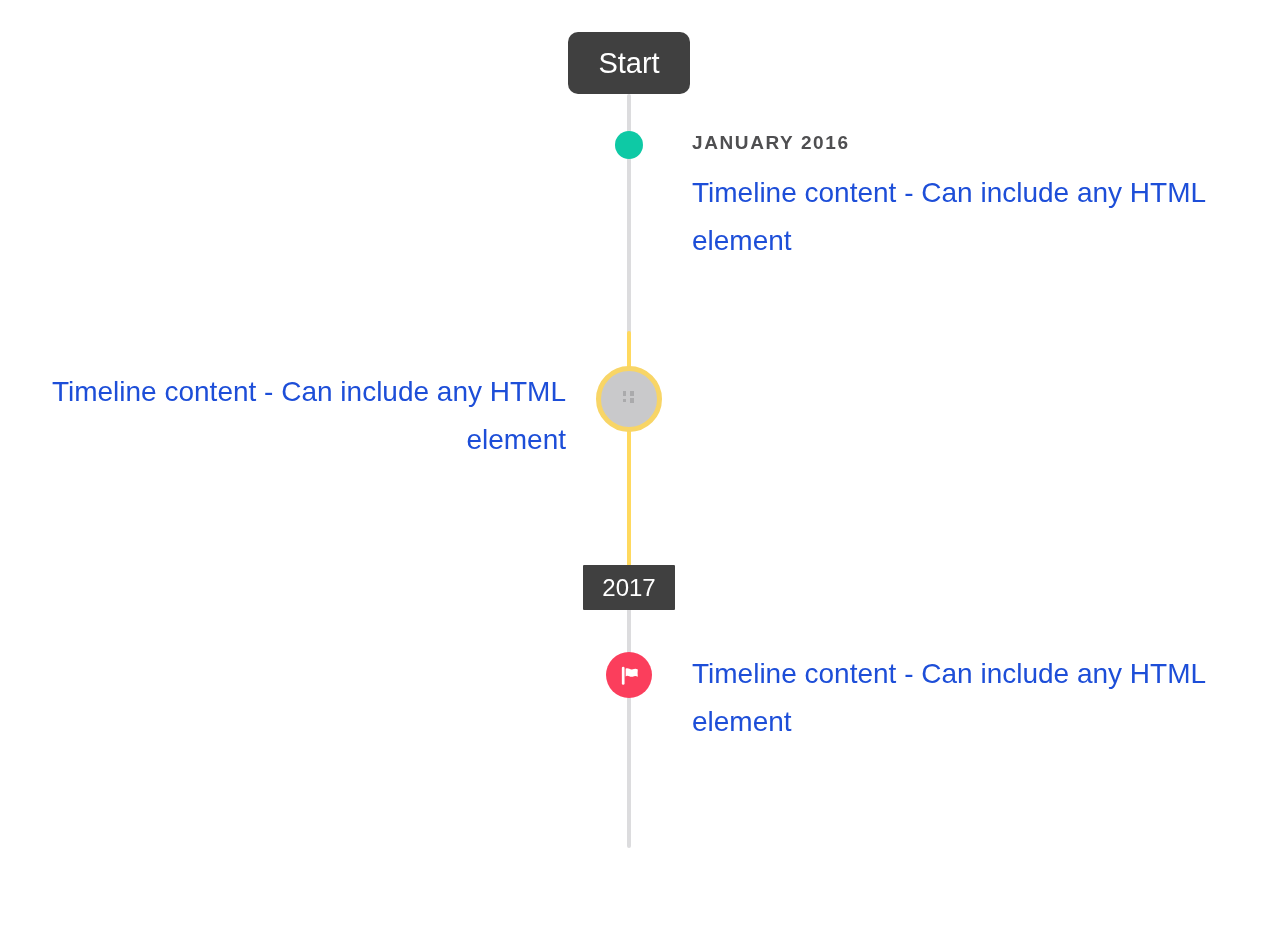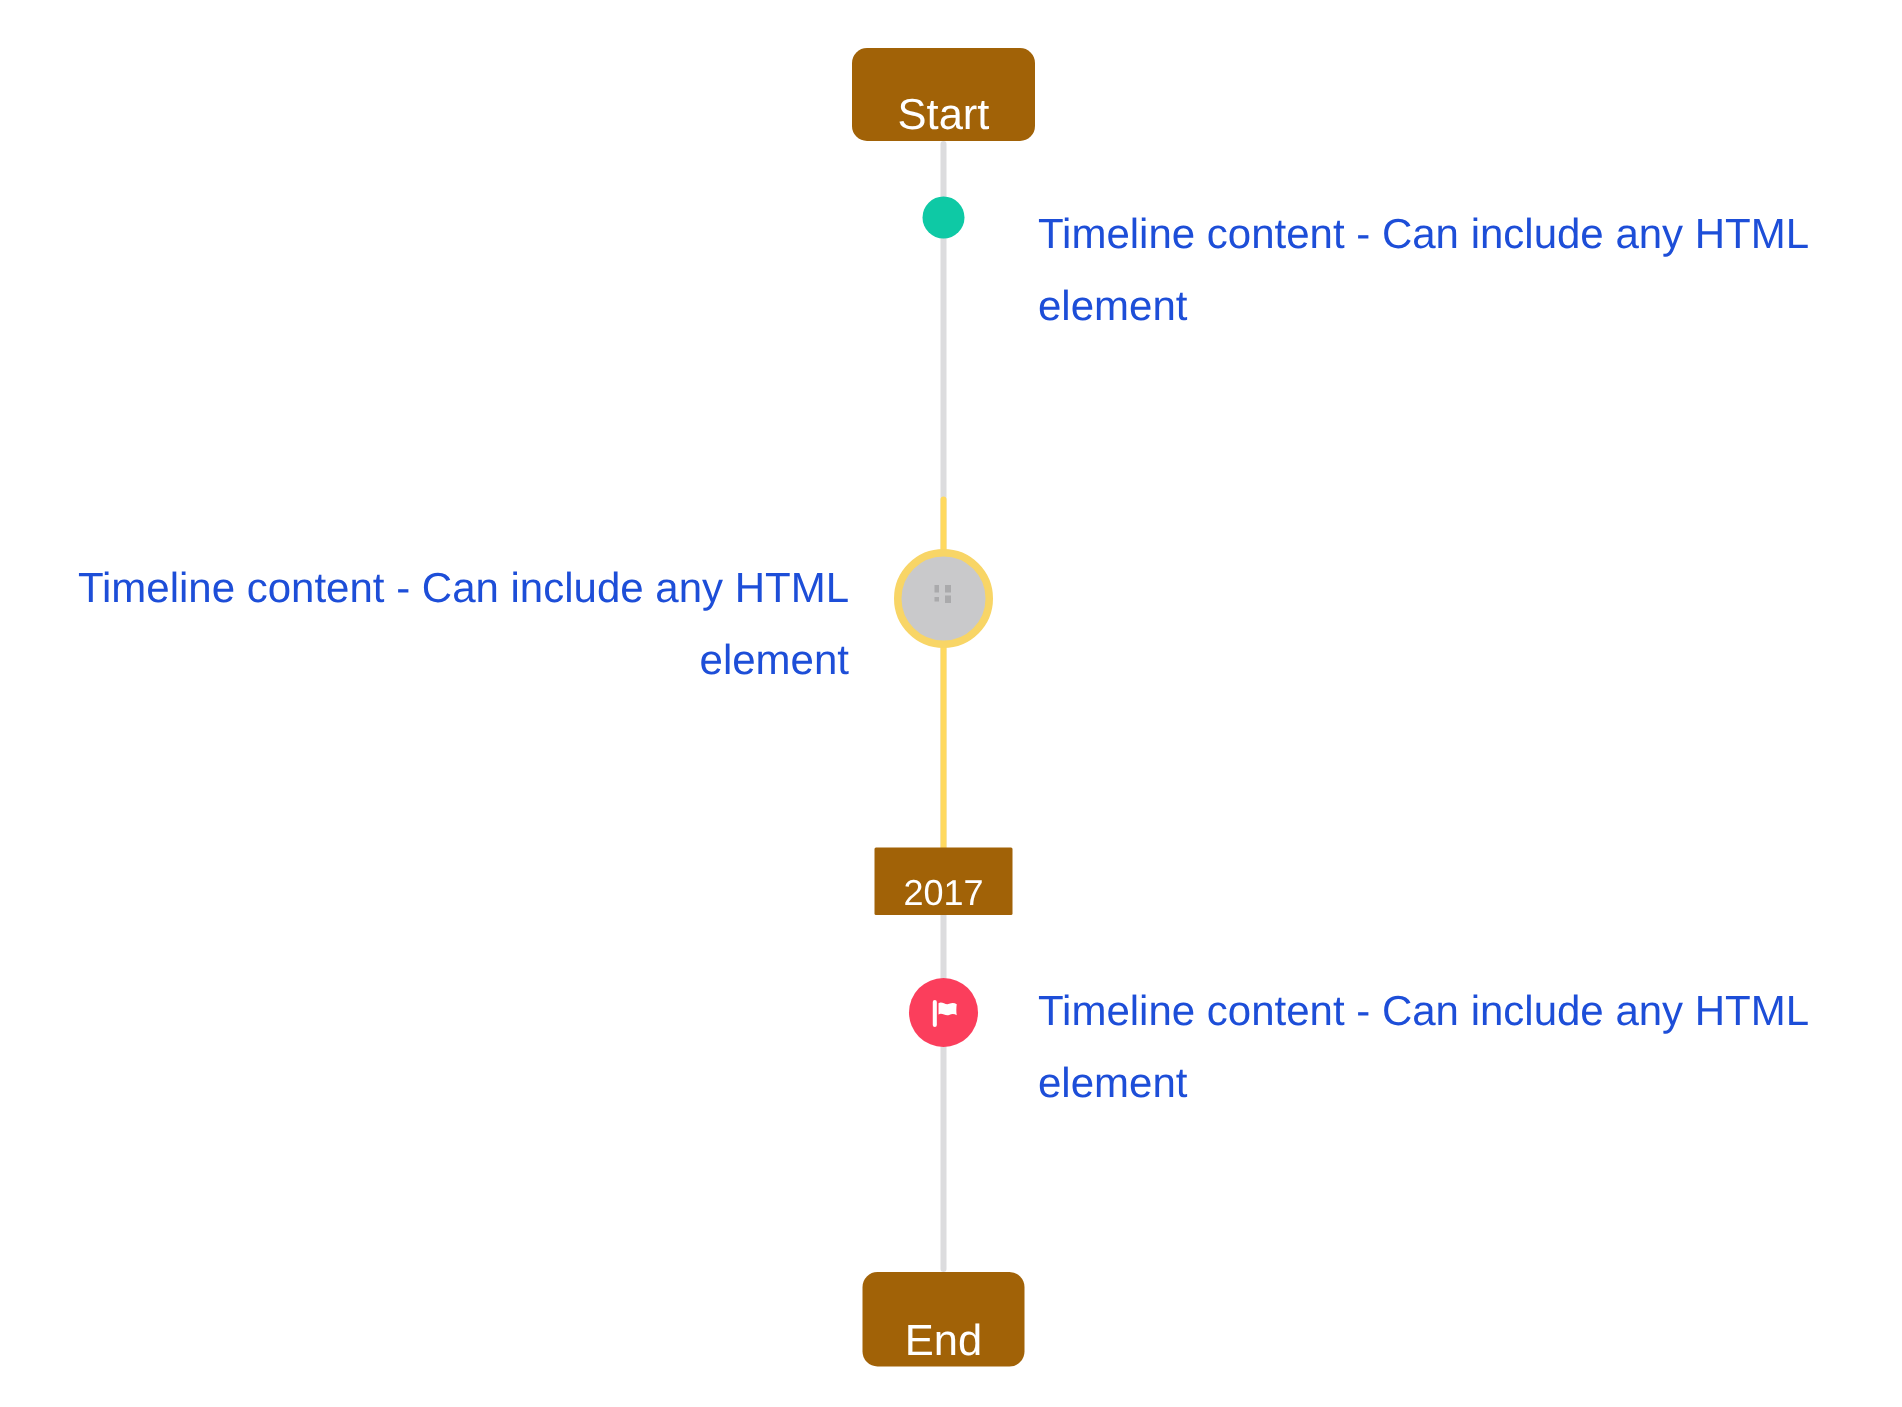--- a/index.html
+++ b/index.html
@@ -30,24 +30,24 @@
   }
   .line-yellow {
     top: 331px;
     height: 236px;
     background: #ffd95e;
   }
 
   
   .badge {
     position: absolute;
-    background: #a16207;
+    background: #404040;
     color: #ffffff;
     display: flex;
-    align-items: flex-end;
+    align-items: center;
     justify-content: center;
     border-radius: 10px;
     box-sizing: border-box;
   }
   .badge-start {
     left: 568px; top: 32px;
     width: 122px; height: 62px;
     font-size: 29px;
   }
   .badge-year {
@@ -129,20 +129,21 @@
 
   <div class="line line-gray"></div>
   <div class="line line-yellow"></div>
 
   <div class="badge badge-start">
     <span>Start</span>
   </div>
 
   <div class="marker marker-dot"></div>
   <div class="entry entry-jan">
+    <h4 class="entry-title">JANUARY 2016</h4>
     <p class="entry-content">Timeline content - Can include any HTML element</p>
   </div>
 
   <div class="marker marker-image">
     <span>
       <svg width="19" height="17" viewBox="0 0 19 17">
         <g fill="#aaaaac">
           <rect x="3" y="2" width="3" height="5"></rect>
           <rect x="10" y="2" width="4" height="5"></rect>
           <rect x="3" y="10" width="3" height="3"></rect>
@@ -169,17 +170,14 @@
                  C 19.1 8.9, 19.1 11.0, 19.4 13.2
                  C 18.1 12.4, 16.7 12.2, 14.9 13.0
                  C 12.6 14.0, 10.6 11.2, 8.6 12.8 Z" fill="#ffffff"></path>
       </svg>
     </span>
   </div>
   <div class="entry entry-mar">
     <p class="entry-content">Timeline content - Can include any HTML element</p>
   </div>
 
-  <div class="badge badge-end">
-    <span>End</span>
-  </div>
 
 </div>
 
 </body></html>

